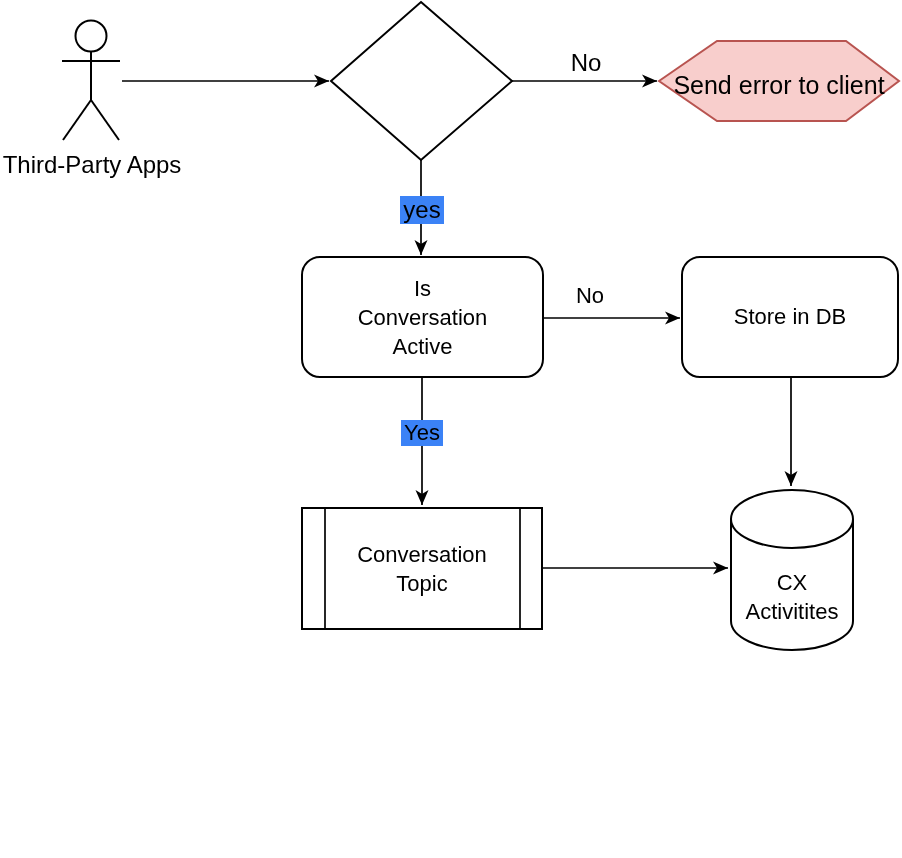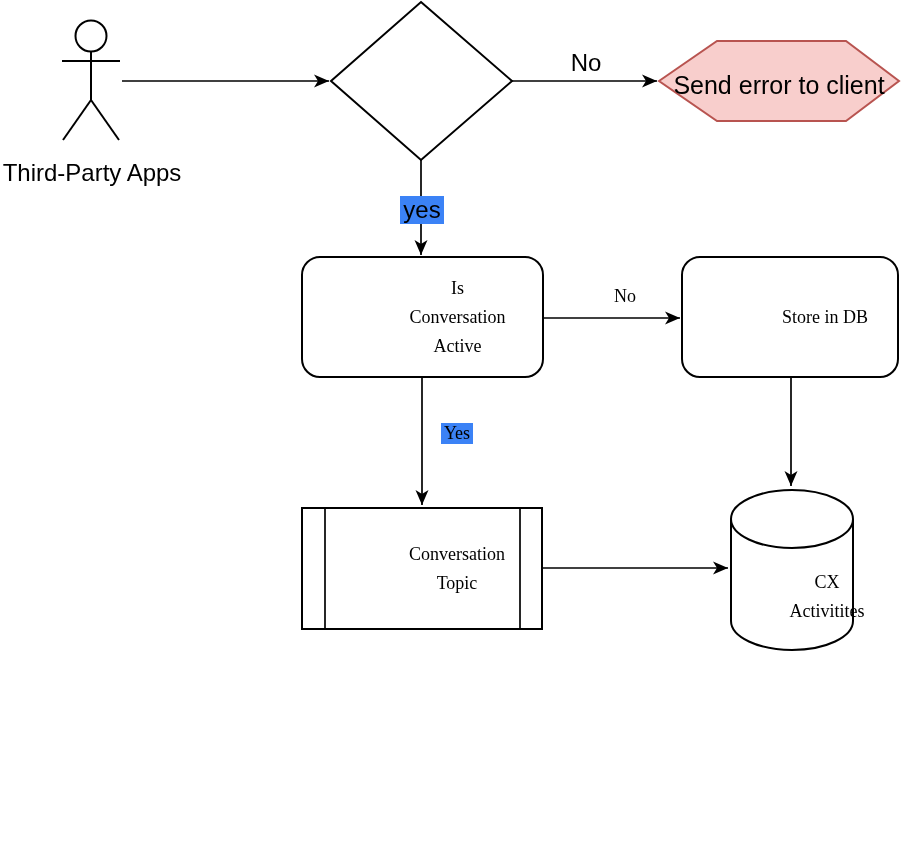--- a/index.html
+++ b/index.html
@@ -22,21 +22,21 @@
     display: flex;
     align-items: center;
     justify-content: center;
     text-align: center;
     color: #000000;
     white-space: pre-line;
     pointer-events: none;
   }
   .font-a { font-family: "Liberation Sans", sans-serif; font-size: 24px; }
   .font-a-lg { font-family: "Liberation Sans", sans-serif; font-size: 25px; }
-  .font-b { font-family: Liberation Serif, serif; font-size: 18px; padding-left: 35px; }
+  .font-b { font-family: Liberation Sans, sans-serif; font-size: 22px; }
   .ml { line-height: 29px; }
   .pill { background: #3b82f6; padding: 0 3px; }
 </style>
 </head>
 <body>
 
 <div class="stage">
   <svg width="902" height="858" viewBox="0 0 902 858">
     <defs>
       <marker id="arrow" markerWidth="17" markerHeight="15" refX="16" refY="7.5" orient="auto" markerUnits="userSpaceOnUse">
@@ -68,21 +68,21 @@
 
     <line class="edge" x1="122" y1="81" x2="329" y2="81" marker-end="url(#arrow)"></line>
     <line class="edge" x1="512" y1="81" x2="657" y2="81" marker-end="url(#arrow)"></line>
     <line class="edge" x1="421" y1="160" x2="421" y2="255" marker-end="url(#arrow)"></line>
     <line class="edge" x1="543" y1="318" x2="680" y2="318" marker-end="url(#arrow)"></line>
     <line class="edge" x1="422" y1="377" x2="422" y2="505" marker-end="url(#arrow)"></line>
     <line class="edge" x1="542" y1="568" x2="728" y2="568" marker-end="url(#arrow)"></line>
     <line class="edge" x1="791" y1="377" x2="791" y2="486" marker-end="url(#arrow)"></line>
   </svg>
 
-  <div class="lbl font-a" style="left:0px; top:160px; width:184px; height:26px;">Third-Party Apps</div>
+  <div class="lbl font-a" style="left:0px; top:152px; width:184px; height:26px;">Third-Party Apps</div>
 
 
   <div class="lbl font-a" style="left:556px; top:50px; width:60px; height:26px;">No</div>
 
   <div class="lbl font-a-lg" style="left:659px; top:41px; width:240px; height:88px;">Send error to client</div>
 
   <div class="lbl font-a" style="left:382px; top:197px; width:80px; height:26px;">
     <span class="pill">yes</span>
   </div>
 

